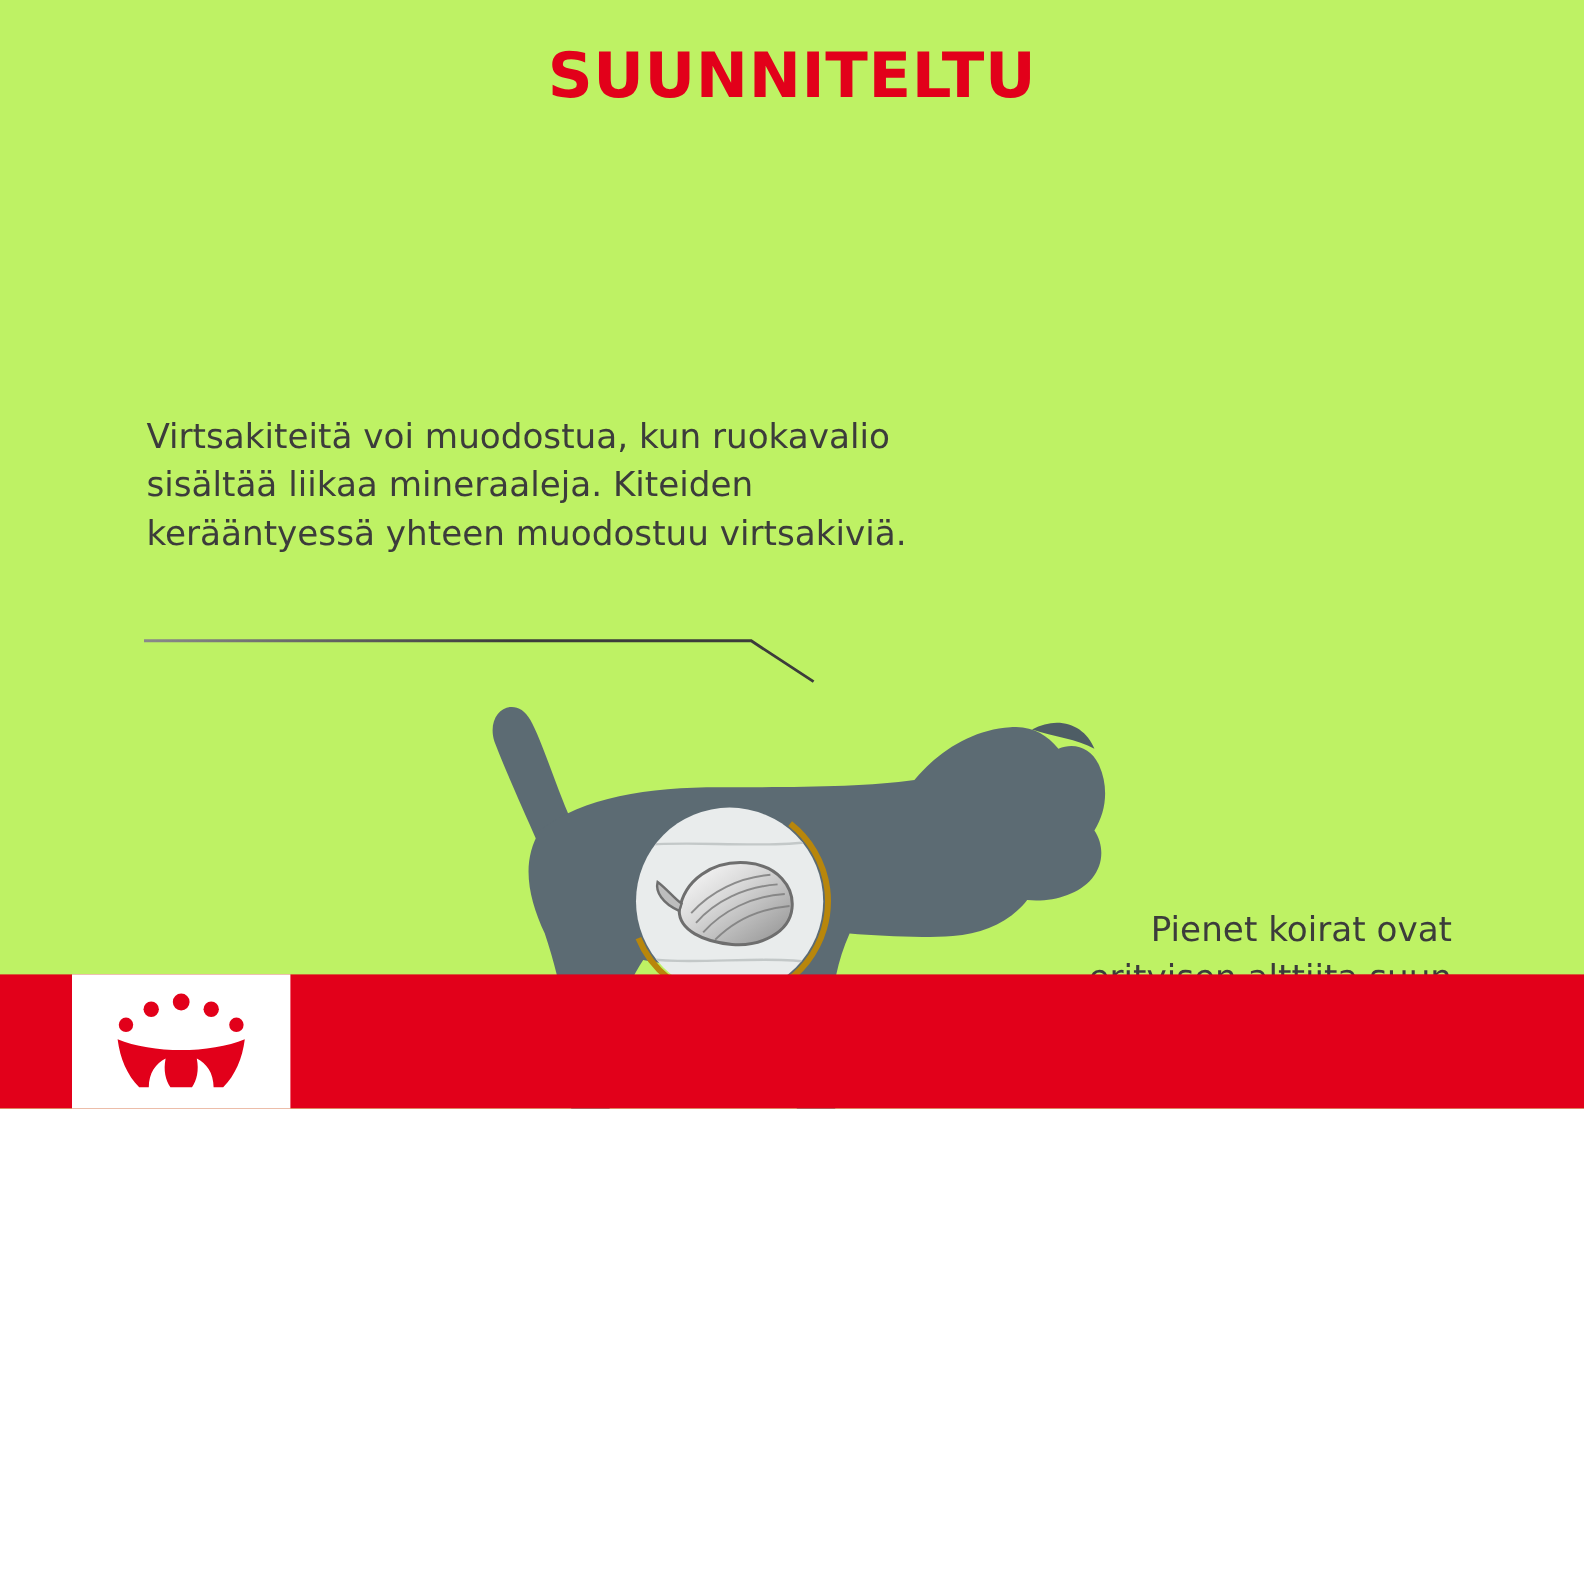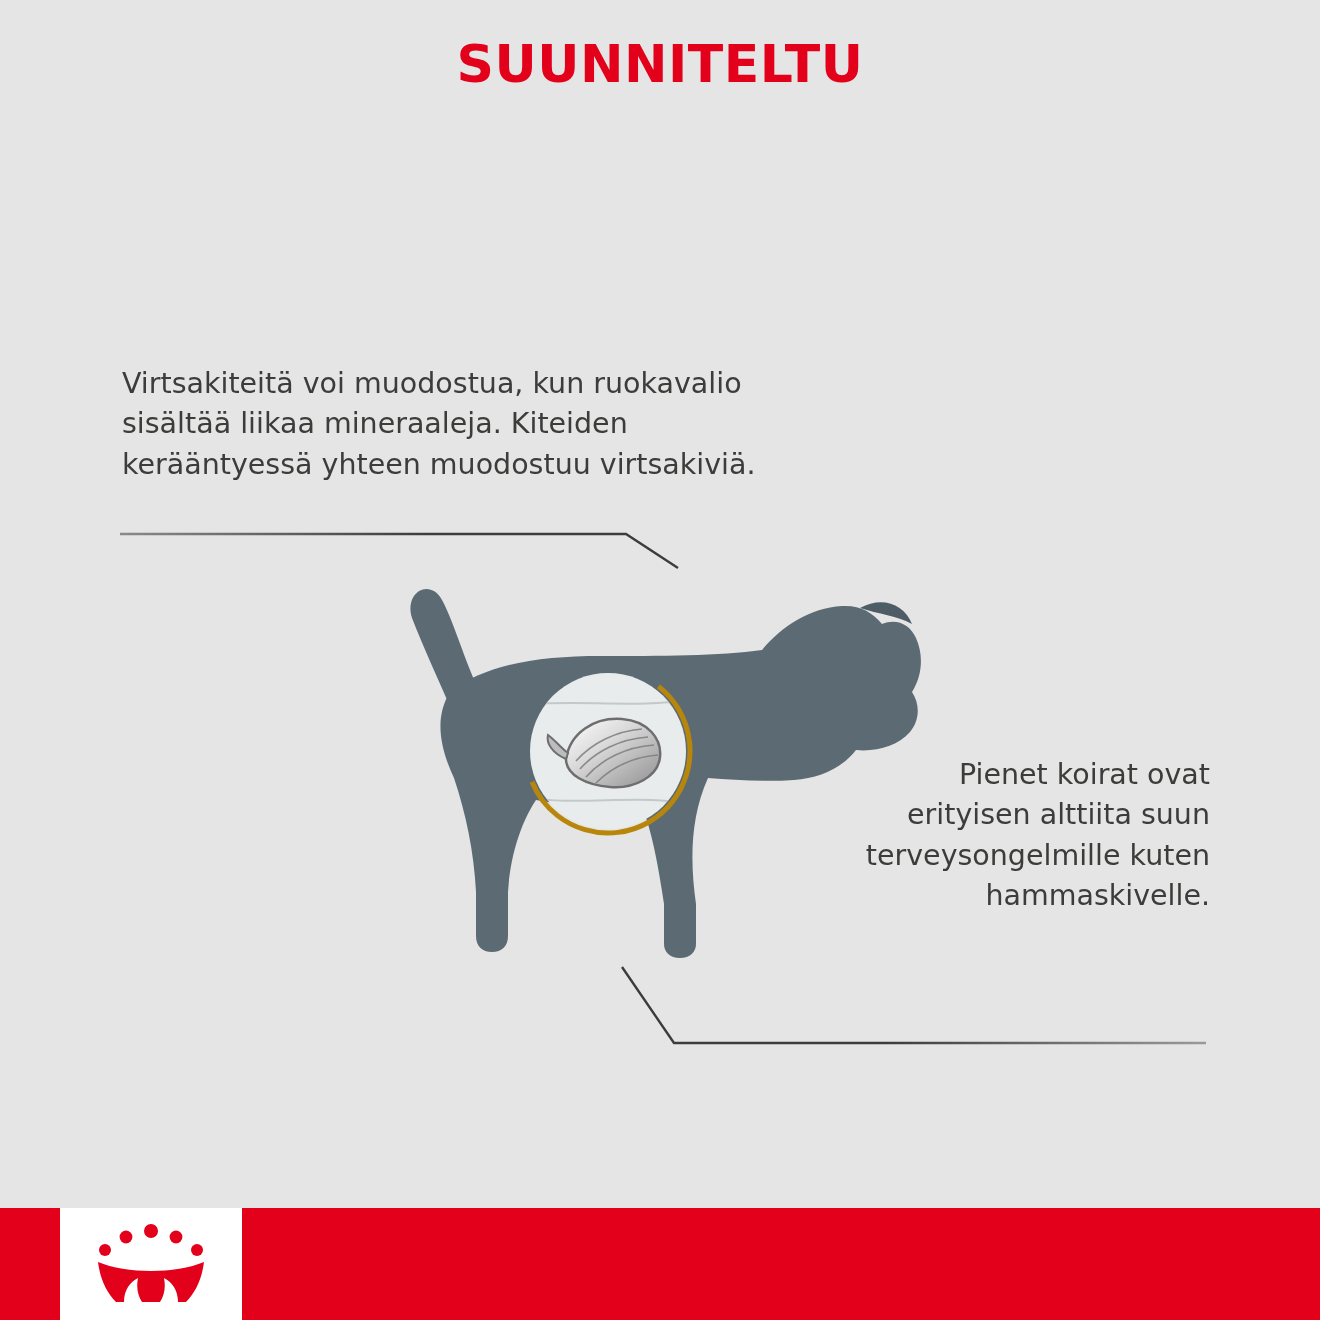--- a/index.html
+++ b/index.html
@@ -6,22 +6,22 @@
     margin: 0;
     padding: 0;
     background: #ffffff;
   }
   body {
     font-family: "DejaVu Sans", sans-serif;
   }
   .page {
     position: relative;
     width: 1320px;
-    height: 1320px;
-    background: #e5e5e5;
+    height: 924px;
+    background: #bef264;
     overflow: hidden;
   }
 
   
   .title {
     position: absolute;
     left: 0;
     top: 34px;
     width: 1320px;
     text-align: center;
@@ -30,21 +30,21 @@
     font-size: 52px;
     line-height: 1.16;
     letter-spacing: 0.5px;
     font-family: "DejaVu Sans", sans-serif;
   }
 
   
   .callout-left {
     position: absolute;
     left: 122px;
-    top: 364px;
+    top: 344px;
     width: 640px;
     color: #3c3c3b;
     font-size: 28.5px;
     line-height: 1.42;
     text-align: left;
   }
   .callout-right {
     position: absolute;
     right: 110px;
     top: 755px;

